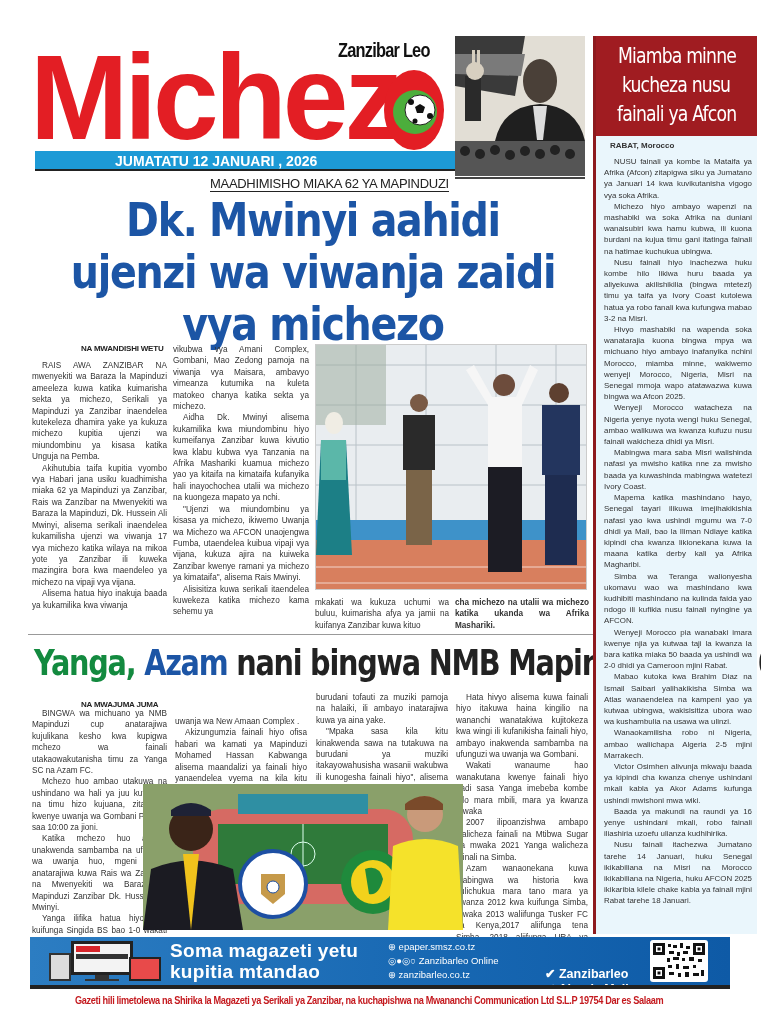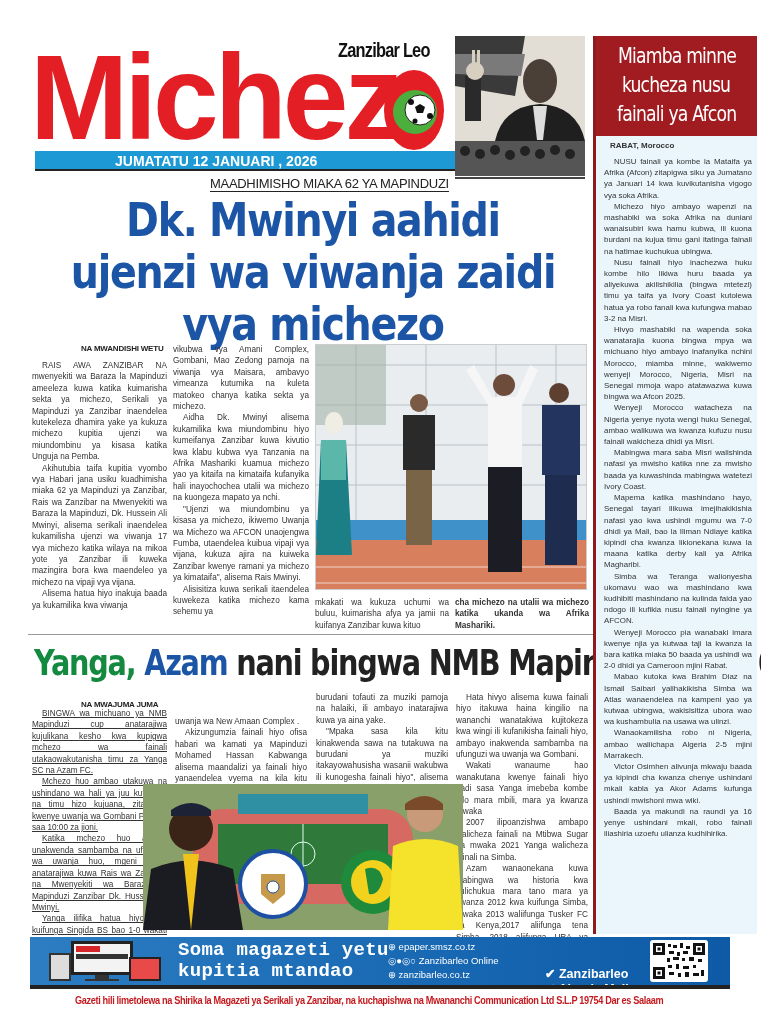--- a/index.html
+++ b/index.html
@@ -39,21 +39,21 @@
   .side-box { left:593px; top:36px; width:164px; height:898px; border-left:3px solid #8e1a1e; background:#eaf6fc; }
   .side-head { left:596px; top:36px; width:161px; height:100px; background:#a01c21; color:#fff; font-family:"DejaVu Sans", sans-serif; font-weight:normal; font-size:21px; line-height:29px; text-align:center; padding-top:6px; letter-spacing:-1px; }
   .side-head span { display:inline-block; transform:scaleX(0.82); }
   .side-byline { left:610px; top:141px; font-size:8px; font-weight:bold; color:#333; }
   .side-text { left:604px; top:156px; width:148px; }
 
   
   .banner { left:30px; top:937px; width:700px; height:48px; background:linear-gradient(90deg,#2c7dc2 0%, #1767b2 60%, #0e5aa6 100%); }
   .banner-underline { left:30px; top:985px; width:700px; height:4px; background:#222; }
   .banner-devices { left:15px; top:2px; width:120px; height:44px; }
-  .banner-title { left:148px; top:3px; color:#fff; font-weight:bold; font-size:19px; line-height:21px; font-family:Liberation Mono, monospace; letter-spacing:0.3px; }
+  .banner-title { left:140px; top:3px; color:#fff; font-weight:bold; font-size:19px; line-height:21px; font-family:Liberation Sans, sans-serif; letter-spacing:0.3px; }
   .banner-links { left:358px; top:3px; color:#fff; font-size:9.5px; line-height:14px; }
   .banner-brands { left:515px; top:2px; color:#fff; font-size:12.5px; line-height:15px; font-weight:bold;margin-top:28px; }
   .qr { left:620px; top:3px; width:58px; height:42px; background:#fff; border-radius:3px; padding:3px; }
   .footer-note { left:75px; top:995px; color:#c41a1f; font-size:10.2px; font-weight:bold; letter-spacing:-0.4px; transform:scaleX(0.9); transform-origin:left; white-space:nowrap; }
 </style>
 </head>
 <body>
 
 <div class="abs masthead-title">Michez</div>
 <div class="abs brand-sub">Zanzibar Leo</div>
@@ -161,21 +161,21 @@
 
 <div class="abs section-rule"></div>
 
 <div class="abs headline2">
   <span class="h2-green">Yanga,</span>
   <span class="h2-blue">Azam</span>
   <span class="h2-black">nani bingwa NMB Mapinduzi Cup 2026?</span>
 </div>
 
 <div class="abs byline" style="left:52px; top:692px;margin-top:8px;">NA MWAJUMA JUMA</div>
-<div class="abs col" style="left:32px; top:708px; width:135px;text-decoration:underline;">
+<div class="abs col" style="left:32px; top:708px; width:135px;">
   <p>BINGWA wa michuano ya NMB Mapinduzi cup anatarajiwa kujulikana kesho kwa kupigwa mchezo wa fainali utakaowakutanisha timu za Yanga SC na Azam FC.</p>
   <p>Mchezo huo ambao utakuwa na ushindano wa hali ya juu kutokana na timu hizo kujuana, zitacheza kwenye uwanja wa Gombani Pemba, saa 10:00 za jioni.</p>
   <p>Katika mchezo huo ambao unakwenda sambamba na ufunguzi wa uwanja huo, mgeni rasmi anatarajiwa kuwa Rais wa Zanzibar na Mwenyekiti wa Baraza la Mapinduzi Zanzibar Dk. Hussein Ali Mwinyi.</p>
   <p>Yanga ilifika hatua hiyo kwa kuifunga Singida BS bao 1-0 wakati Azam iliifunga Simba kwa idadi kama hiyo ya goli moja, kwenye mchezo ya nusu fainali iliyochezwa</p>
 </div>
 <div class="abs col" style="left:175px; top:692px; width:132px;margin-top:24px;">
   <p class="noindent">uwanja wa New Amaan Complex .</p>
   <p>Akizungumzia fainali hiyo ofisa habari wa kamati ya Mapinduzi Mohamed Hassan Kabwanga alisema maandalizi ya fainali hiyo yanaendelea vyema na kila kitu kinakwenda kama kilivyopangwa.</p>
   <p>Alisema fainali hiyo itapambwa na</p>
 </div>
@@ -232,20 +232,21 @@
   <p>Hivyo mashabiki na wapenda soka wanatarajia kuona bingwa mpya wa michuano hiyo ambayo inafanyika nchini Morocco, miamba minne, wakiwemo wenyeji Morocco, Nigeria, Misri na Senegal mmoja wapo atatawazwa kuwa bingwa wa Afcon 2025.</p>
   <p>Wenyeji Morocco watacheza na Nigeria yenye nyota wengi huku Senegal, ambao walikuwa wa kwanza kufuzu nusu fainali wakicheza dhidi ya Misri.</p>
   <p>Mabingwa mara saba Misri walishinda nafasi ya mwisho katika nne za mwisho baada ya kuwashinda mabingwa watetezi Ivory Coast.</p>
   <p>Mapema katika mashindano hayo, Senegal tayari ilikuwa imejihakikishia nafasi yao kwa ushindi mgumu wa 7-0 dhidi ya Mali, bao la Iliman Ndiaye katika kipindi cha kwanza likionekana kuwa la maana katika derby kali ya Afrika Magharibi.</p>
   <p>Simba wa Teranga walionyesha ukomavu wao wa mashindano kwa kudhibiti mashindano na kulinda faida yao ndogo ili kufikia nusu fainali nyingine ya AFCON.</p>
   <p>Wenyeji Morocco pia wanabaki imara kwenye njia ya kutwaa taji la kwanza la bara katika miaka 50 baada ya ushindi wa 2-0 dhidi ya Cameroon mjini Rabat.</p>
   <p>Mabao kutoka kwa Brahim Diaz na Ismail Saibari yalihakikisha Simba wa Atlas wanaendelea na kampeni yao ya kutwaa ubingwa, wakisisitiza ubora wao wa kushambulia na usawa wa ulinzi.</p>
   <p>Wanaokamilisha robo ni Nigeria, ambao waliichapa Algeria 2-5 mjini Marrakech.</p>
   <p>Victor Osimhen alivunja mkwaju baada ya kipindi cha kwanza chenye ushindani mkali kabla ya Akor Adams kufunga ushindi mwishoni mwa wiki.</p>
   <p>Baada ya makundi na raundi ya 16 yenye ushindani mkali, robo fainali iliashiria uzoefu ulianza kudhihirika.</p>
+  <p>Nusu fainali itachezwa Jumatano tarehe 14 Januari, huku Senegal ikikabiliana na Misri na Morocco ikikabiliana na Nigeria, huku AFCON 2025 ikikaribia kilele chake kabla ya fainali mjini Rabat tarehe 18 Januari.</p>
 </div>
 
 <div class="abs banner">
   <div class="abs banner-devices">
     <svg width="120" height="44" viewBox="0 0 120 44">
       <rect x="26" y="2" width="62" height="34" fill="#222"></rect>
       <rect x="29" y="5" width="56" height="28" fill="#f3f3f3"></rect>
       <rect x="31" y="7" width="24" height="6" fill="#d7262b"></rect>
       <rect x="31" y="15" width="52" height="5" fill="#333"></rect>
       <rect x="50" y="36" width="14" height="4" fill="#333"></rect>

